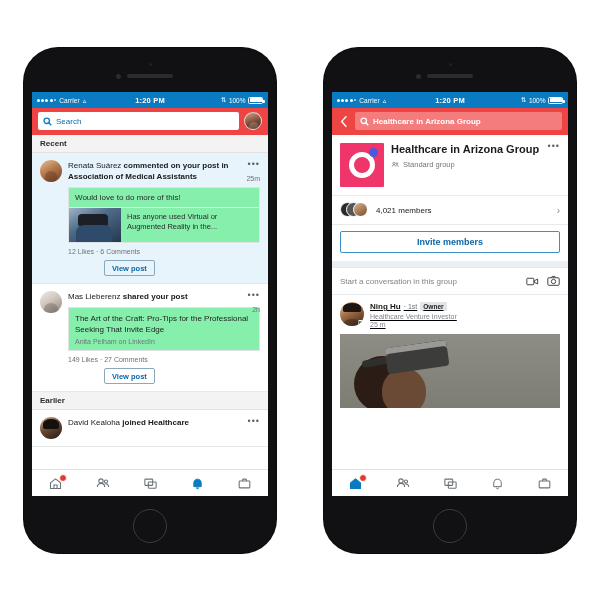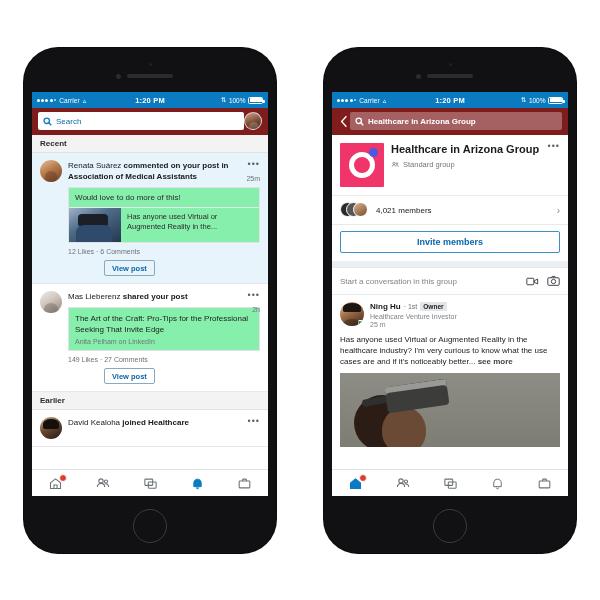--- a/index.html
+++ b/index.html
@@ -95,23 +95,23 @@
     position: relative; display: inline-block;
   }
   .batt-shell::after {
     content:''; position:absolute; right:-2.5px; top:2px;
     width:1.5px; height:3px; background:#ffffff; border-radius:0 1px 1px 0;
   }
   .batt-fill { position:absolute; left:0.7px; top:0.7px; bottom:0.7px; width:12px; background:#ffffff; border-radius:.6px; }
 
   
   .navbar {
-    background: #7f1d1d;
+    background: #ef4444;
     padding: 4px 6px 5px 6px;
-    display: flex; align-items: flex-start; 
+    display: flex; align-items: flex-start; gap: 5px;
   }
   .searchbox {
     flex: 1;
     height: 18px;
     background: #ffffff;
     border-radius: 2px;
     display: flex; align-items: center;
     padding: 0 5px; gap: 4px;
   }
   .searchbox.translucent { background: rgba(255,255,255,0.30); }
@@ -255,21 +255,21 @@
 
   .divider-gap { height: 6px; background:#eceff1; }
 
   .start-conv {
     display:flex; align-items:center; gap:8px;
     padding: 7px 8px; background:#fff;
     border-bottom: 1px solid #e7e9eb; border-top:1px solid #e7e9eb;
   }
   .start-conv .sc-text { flex:1; font-size:8px; color:#7d848a; }
 
-  .post { background:#fff; padding: 7px 8px 5px; }
+  .post { background:#fff; padding: 7px 8px 5px; text-decoration: underline; }
   .post-head { display:flex; gap:6px; }
   .post-av {
     width: 24px; height: 24px; border-radius:50%; flex:0 0 auto; position:relative;
     background: linear-gradient(150deg,#e6c6a6 0%,#9c6a44 45%,#3a241a 100%); overflow:hidden;
   }
   .post-av::before{content:'';position:absolute;left:3px;top:1px;width:18px;height:9px;border-radius:50% 50% 18% 18%;background:#1d1512;}
   .post-av::after{content:'';position:absolute;left:3px;top:17px;width:18px;height:10px;border-radius:50% 50% 0 0;background:rgba(40,30,25,.45);}
   .post-badge {
     position:absolute; right:-1px; bottom:-1px; width:7px; height:7px;
     background:#6aa84f; border:1px solid #fff; border-radius:1px;
@@ -574,24 +574,20 @@
             <div style="flex:1;min-width:0;">
               <div class="post-name">
                 <span>Ning Hu</span>
                 <span class="degree">· 1st</span>
                 <span class="owner-tag">Owner</span>
               </div>
               <div class="post-sub">Healthcare Venture Investor</div>
               <div class="post-time">25 m</div>
             </div>
           </div>
-          <div class="post-text">
-            <span>Has anyone used Virtual or Augmented Reality in the healthcare industry? I'm very curious to know what the use cases are and if it's noticeably better...</span>
-            <span class="seemore">see more</span>
-          </div>
           <div class="post-img">
             <div class="pimg-hair"></div>
             <div class="pimg-face"></div>
             <div class="pimg-strap"></div>
             <div class="pimg-goggle"></div>
           </div>
         </div>
 
       </div>
 

